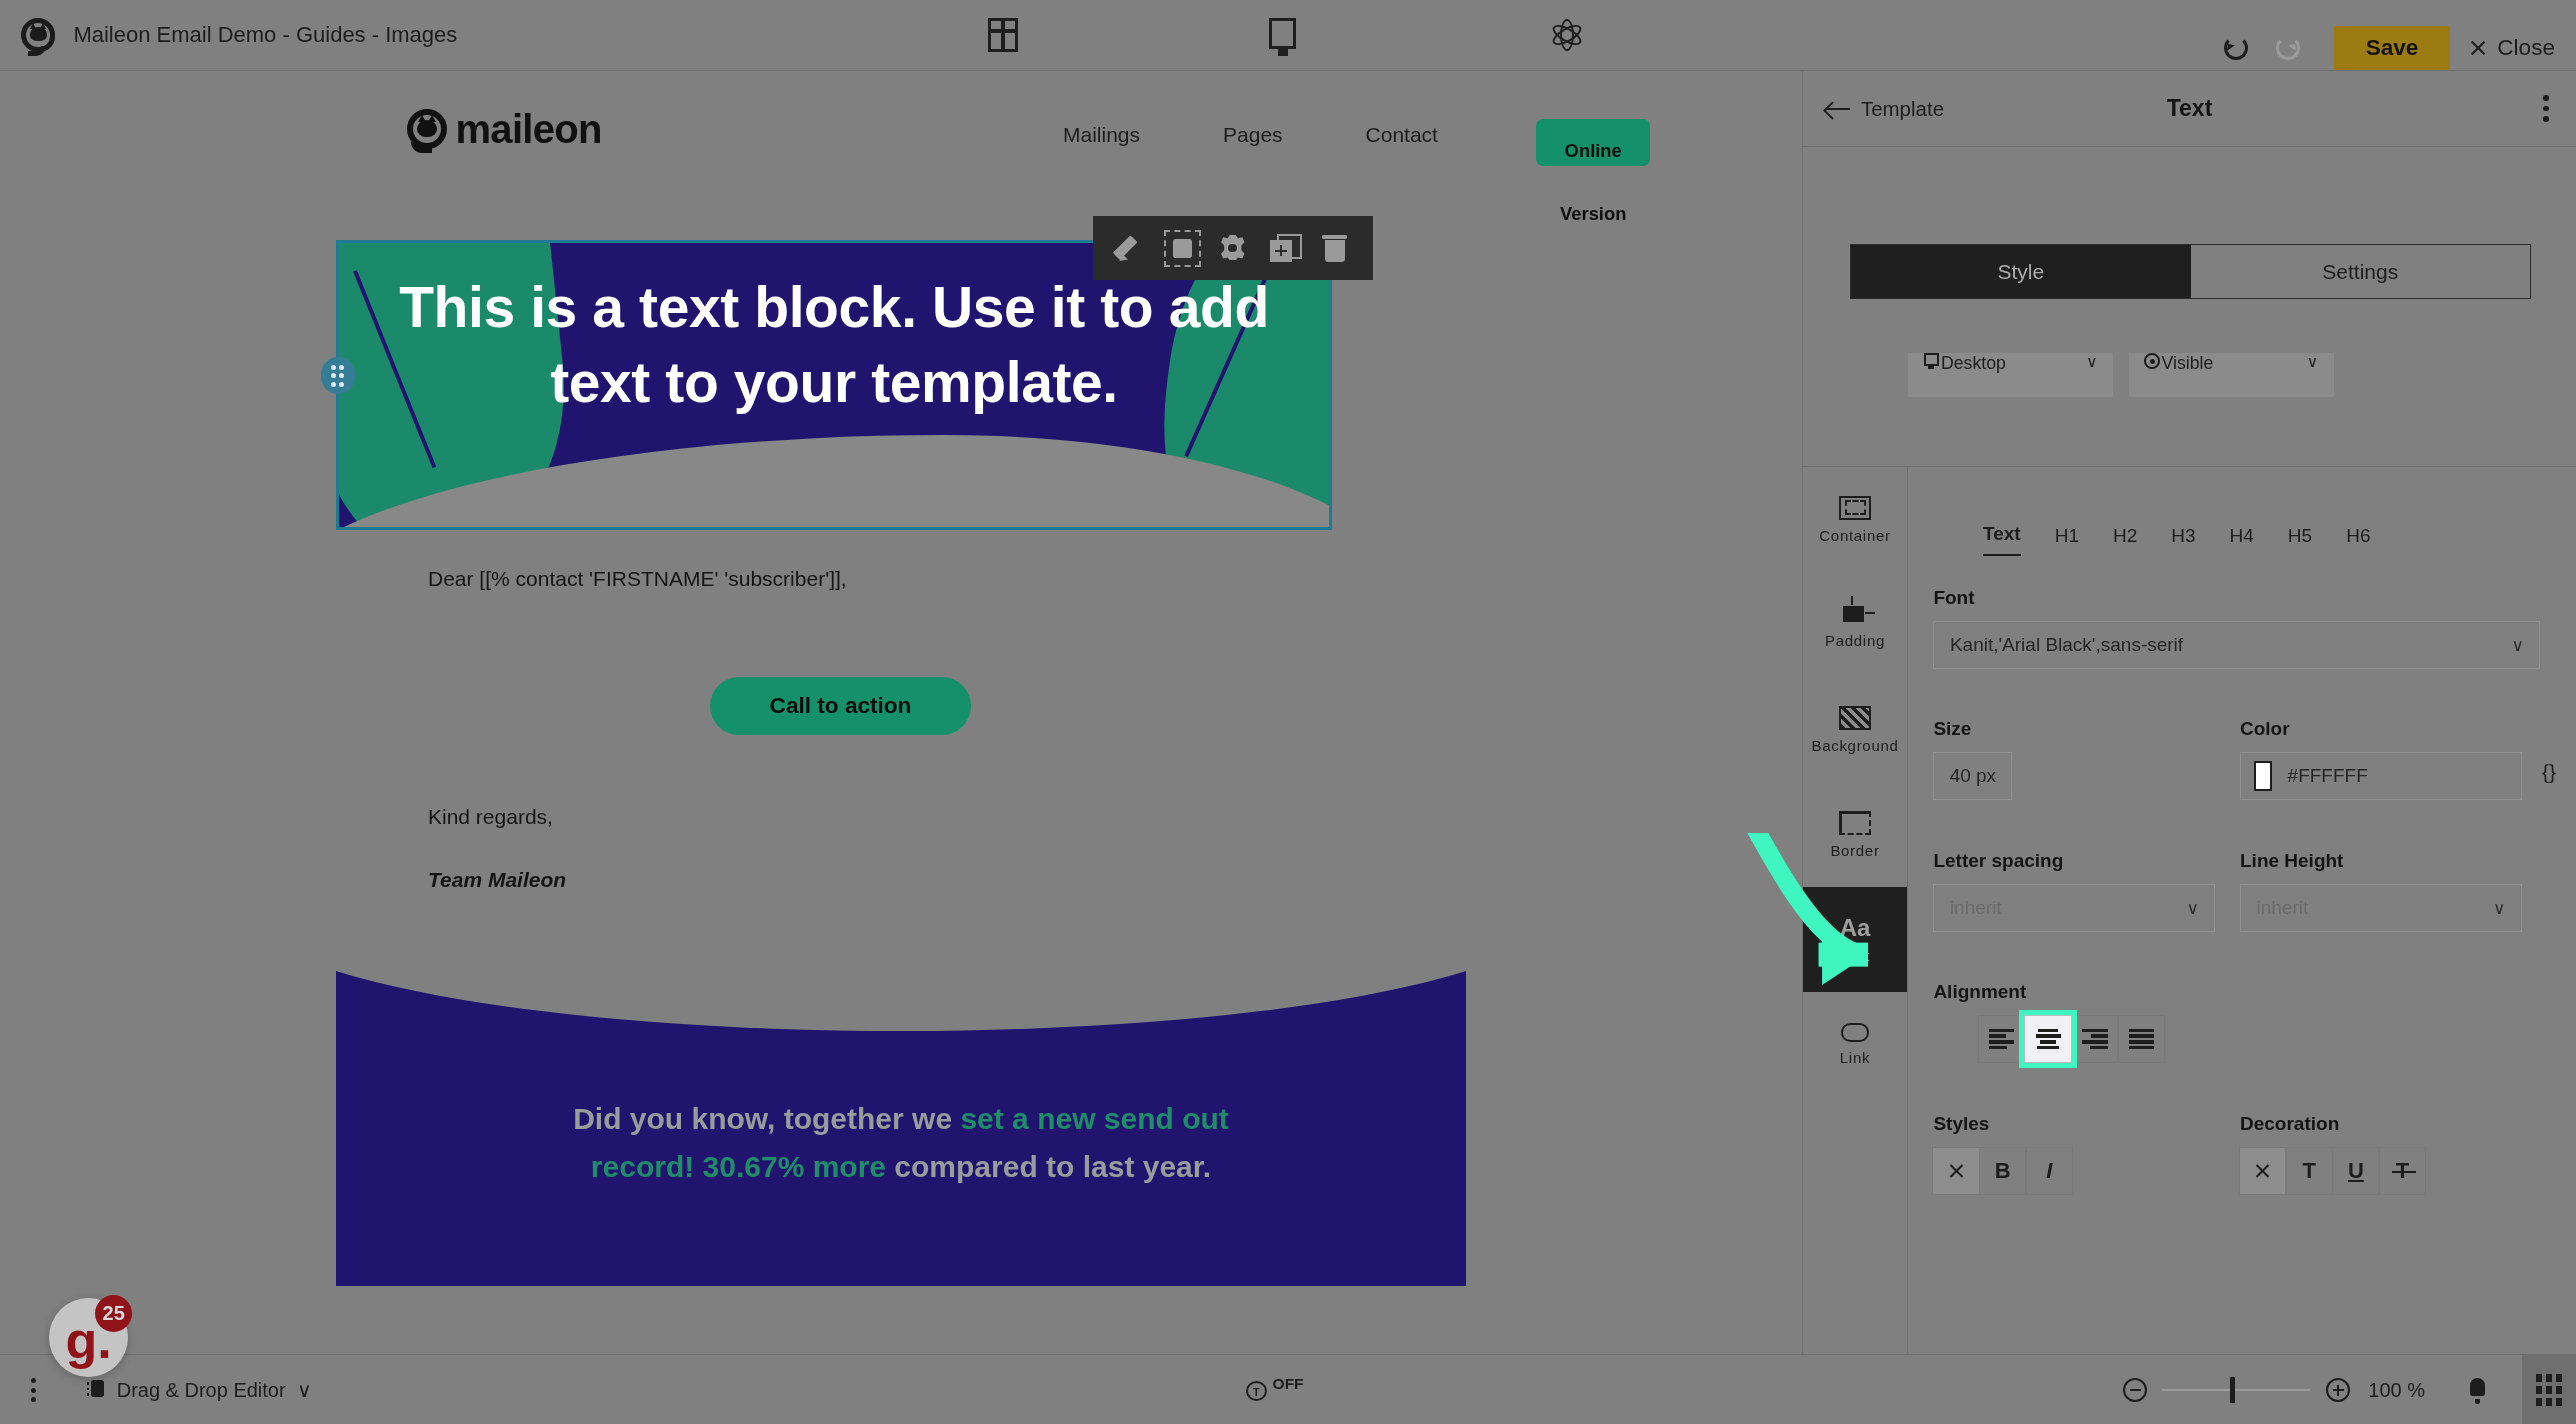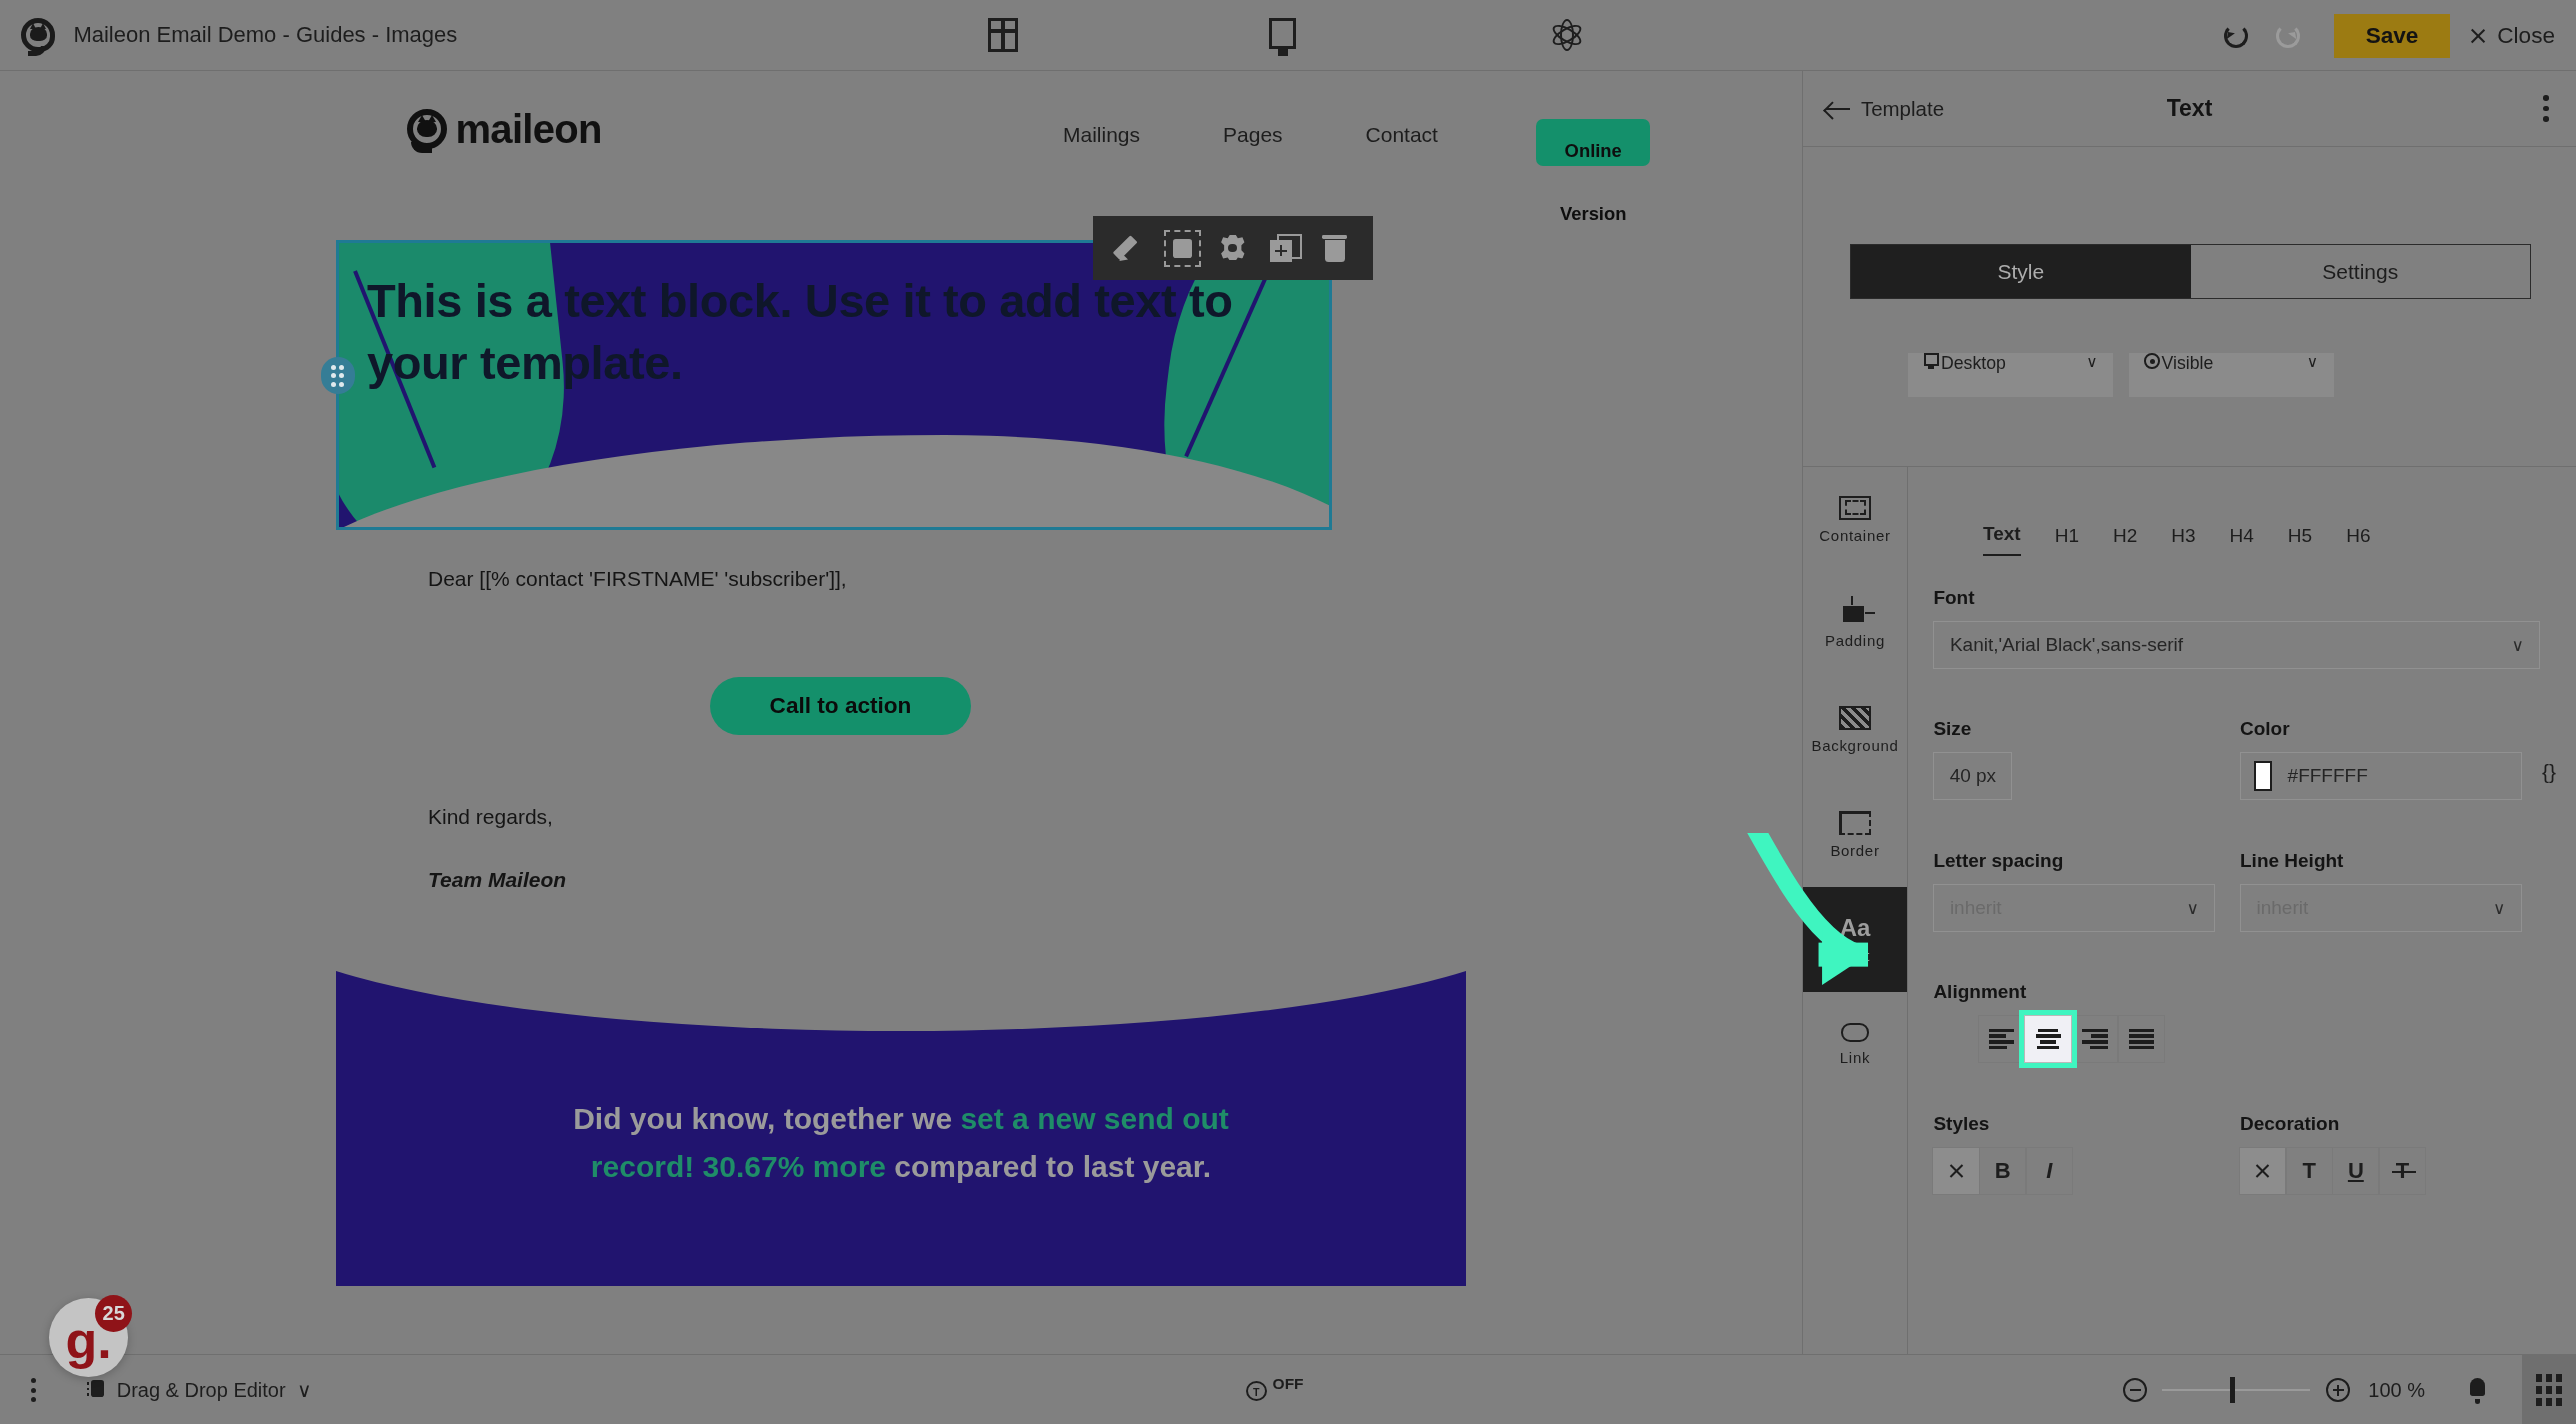--- a/index.html
+++ b/index.html
@@ -60,21 +60,21 @@
   .atom-glyph span {
     position: absolute; left: 50%; top: 50%; width: 14px; height: 32px;
     margin-left: -7px; margin-top: -16px;
     border: 2.1px solid #1e1e1e; border-radius: 50%;
   }
   .atom-glyph span:nth-child(1) { transform: rotate(0deg); }
   .atom-glyph span:nth-child(2) { transform: rotate(60deg); }
   .atom-glyph span:nth-child(3) { transform: rotate(-60deg); }
 
   .topbar-right {
-    position: absolute; right: 0; top: 0; height: 71px;
+    position: absolute; right: 0; top: 12px; height: 71px;
     display: flex; align-items: center; gap: 0px; padding-right: 21px;
   }
   .undo-btn, .redo-btn { width: 52px; height: 52px; display: flex; align-items: center; justify-content: center; }
   .arc { width: 24px; height: 24px; border: 3.5px solid #1d1d1d; border-radius: 50%; border-top-color: transparent; position: relative; }
   .arc.dim { border-color: #9b9b9b; border-top-color: transparent; }
   .arc:after {
     content:""; position: absolute; left: -3.5px; top: 0.7px;
     width: 0; height: 0; border: 5px solid transparent; border-bottom-color: #1d1d1d;
     transform: rotate(-35deg);
   }
@@ -186,21 +186,21 @@
   .hero .line-b {
     position: absolute; right: 49px; top: 7px; width: 4.2px; height: 226px;
     background: #21146f; transform: rotate(24deg); transform-origin: top;
   }
   .hero .wave {
     position: absolute; left: -8%; bottom: -92px; width: 116%; height: 184px;
     background: #888888; border-radius: 62% 42% 0 0 / 100% 90% 0 0;
   }
   .hero-text {
     position: absolute; left: 28px; right: 28px; top: 27px;
-    font-size: 47px; font-weight: 800; color: #0f172a; line-height: 1.32; letter-spacing: -0.4px;
+    font-size: 57px; font-weight: 800; color: #ffffff; line-height: 1.32; letter-spacing: -0.4px; text-align: center;
   }
   .drag-handle {
     position: absolute; left: -18.4px; top: 114px; width: 34px; height: 37px;
     background: #357d96; border-radius: 18.4px; display: flex; align-items: center; justify-content: center;
     z-index: 20; cursor: grab;
   }
   .drag-handle .dots { display: grid; grid-template-columns: repeat(2, 5px); gap: 3.5px; }
   .drag-handle .dots i { width: 5px; height: 5px; background: #dfe9ed; border-radius: 50%; display:block; }
 
   .greeting { position: absolute; left: 92px; top: 496px; font-size: 21px; color: #151515; white-space: nowrap; }

